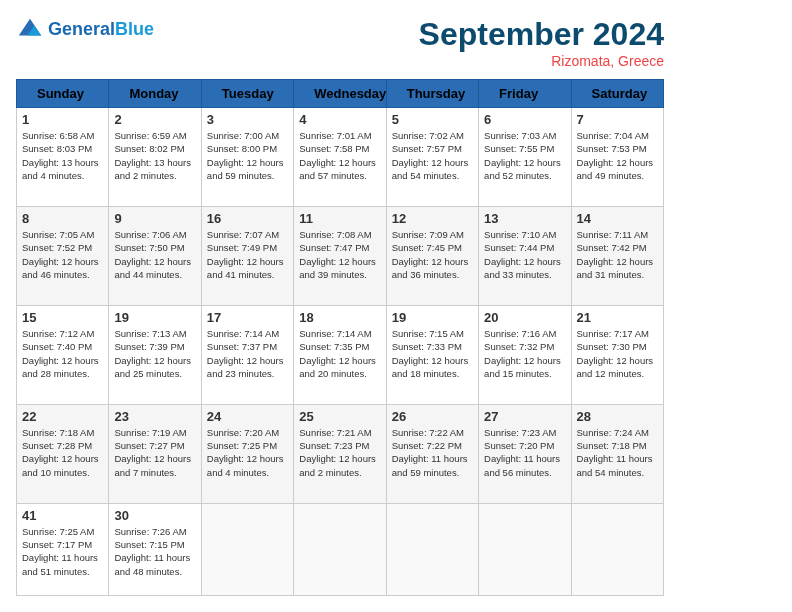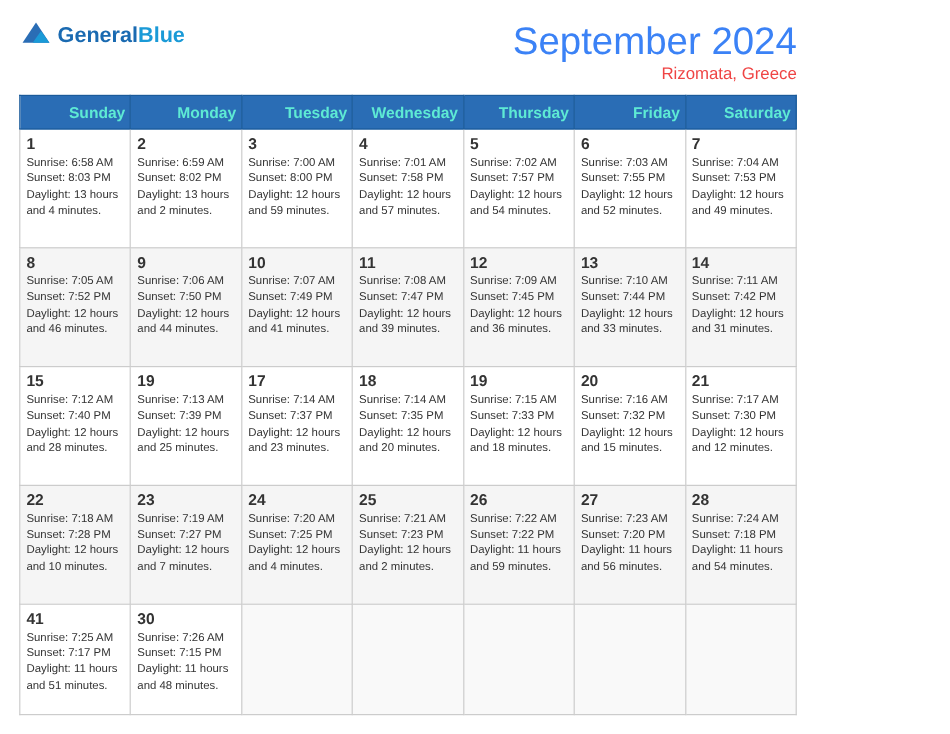--- a/index.html
+++ b/index.html
@@ -39,41 +39,41 @@
     }
     .logo-icon {
       width: 28px;
       height: 28px;
     }
     .title-block {
       text-align: right;
     }
     .month-title {
       font-size: 32px;
-      font-weight: normal;
-      color: #3b82f6;
+      font-weight: bold;
+      color: #0c4a6e;
     }
     .location {
       font-size: 14px;
       color: #ef4444;
     }
     .calendar {
       flex: 1;
       border: 1px solid #ccc;
       border-collapse: collapse;
       width: 100%;
       table-layout: fixed;
     }
     .calendar th {
       background: #2a6db5;
-      color: #5eead4;
+      color: #000000;
       font-size: 13px;
       font-weight: bold;
-      padding: 6px 4px;
-      text-align: right;
+      padding: 6px 20px;
+      text-align: left;
       border: 1px solid #1a5a9a;
     }
     .calendar td {
       border: 1px solid #ccc;
       vertical-align: top;
       padding: 4px 5px;
       font-size: 10px;
       color: #333;
       background: #fff;
       height: 85px;
@@ -167,21 +167,21 @@
       <tr>
         <td>
           <span class="day-num">8</span>
           <div class="day-info">Sunrise: 7:05 AM<br>Sunset: 7:52 PM<br>Daylight: 12 hours<br>and 46 minutes.</div>
         </td>
         <td>
           <span class="day-num">9</span>
           <div class="day-info">Sunrise: 7:06 AM<br>Sunset: 7:50 PM<br>Daylight: 12 hours<br>and 44 minutes.</div>
         </td>
         <td>
-          <span class="day-num">10</span>
+          <span class="day-num">16</span>
           <div class="day-info">Sunrise: 7:07 AM<br>Sunset: 7:49 PM<br>Daylight: 12 hours<br>and 41 minutes.</div>
         </td>
         <td>
           <span class="day-num">11</span>
           <div class="day-info">Sunrise: 7:08 AM<br>Sunset: 7:47 PM<br>Daylight: 12 hours<br>and 39 minutes.</div>
         </td>
         <td>
           <span class="day-num">12</span>
           <div class="day-info">Sunrise: 7:09 AM<br>Sunset: 7:45 PM<br>Daylight: 12 hours<br>and 36 minutes.</div>
         </td>

